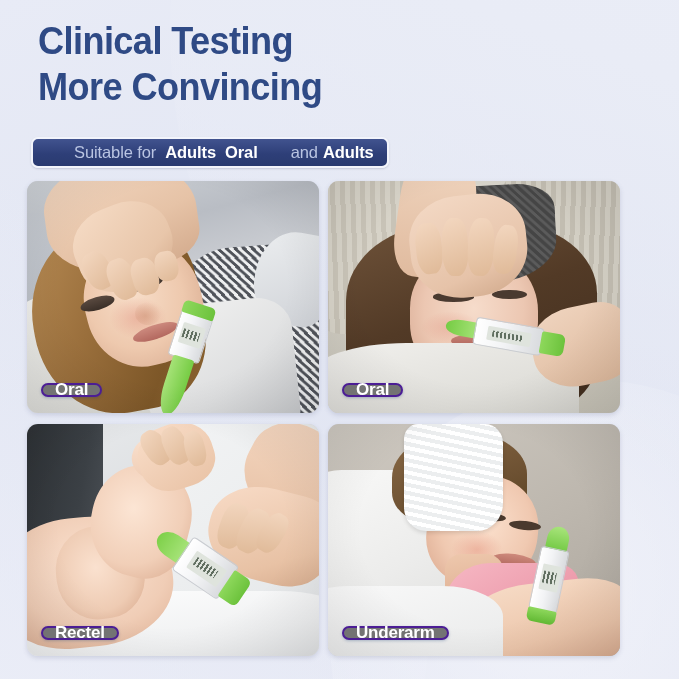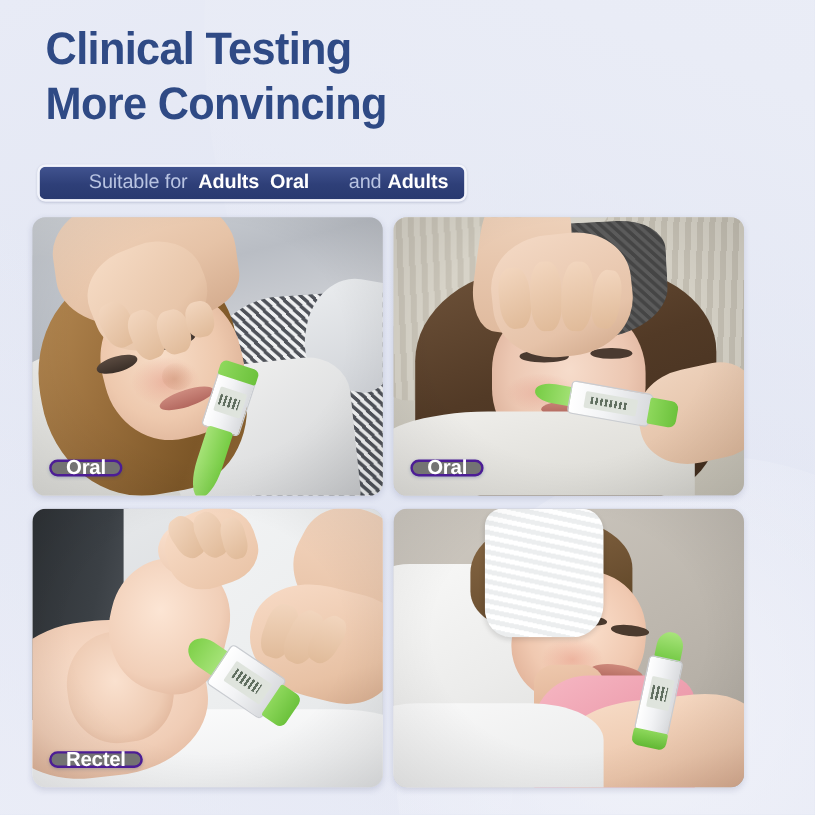--- a/index.html
+++ b/index.html
@@ -622,16 +622,17 @@
 
         <div class="therm" style="left:68%;top:44%;width:16%;height:44%;transform:rotate(12deg);">
           <div class="tip" style="left:26%;top:0%;width:46%;height:24%;border-radius:50% 50% 3px 3px;background:linear-gradient(180deg,#a8e47b,#73c944);"></div>
           <div class="body" style="left:18%;top:22%;width:62%;height:62%;"></div>
           <div class="screen" style="left:30%;top:38%;width:40%;height:26%;"></div>
           <div class="cap" style="left:18%;top:82%;width:62%;height:14%;border-radius:2px 2px 6px 6px;background:linear-gradient(180deg,#8ed85c,#63bb34);"></div>
         </div>
 
         <div class="vignette"></div>
       </div>
+      <div class="badge">Underarm</div>
     </div>
 
   </div>
 </div>
 
 </body></html>

